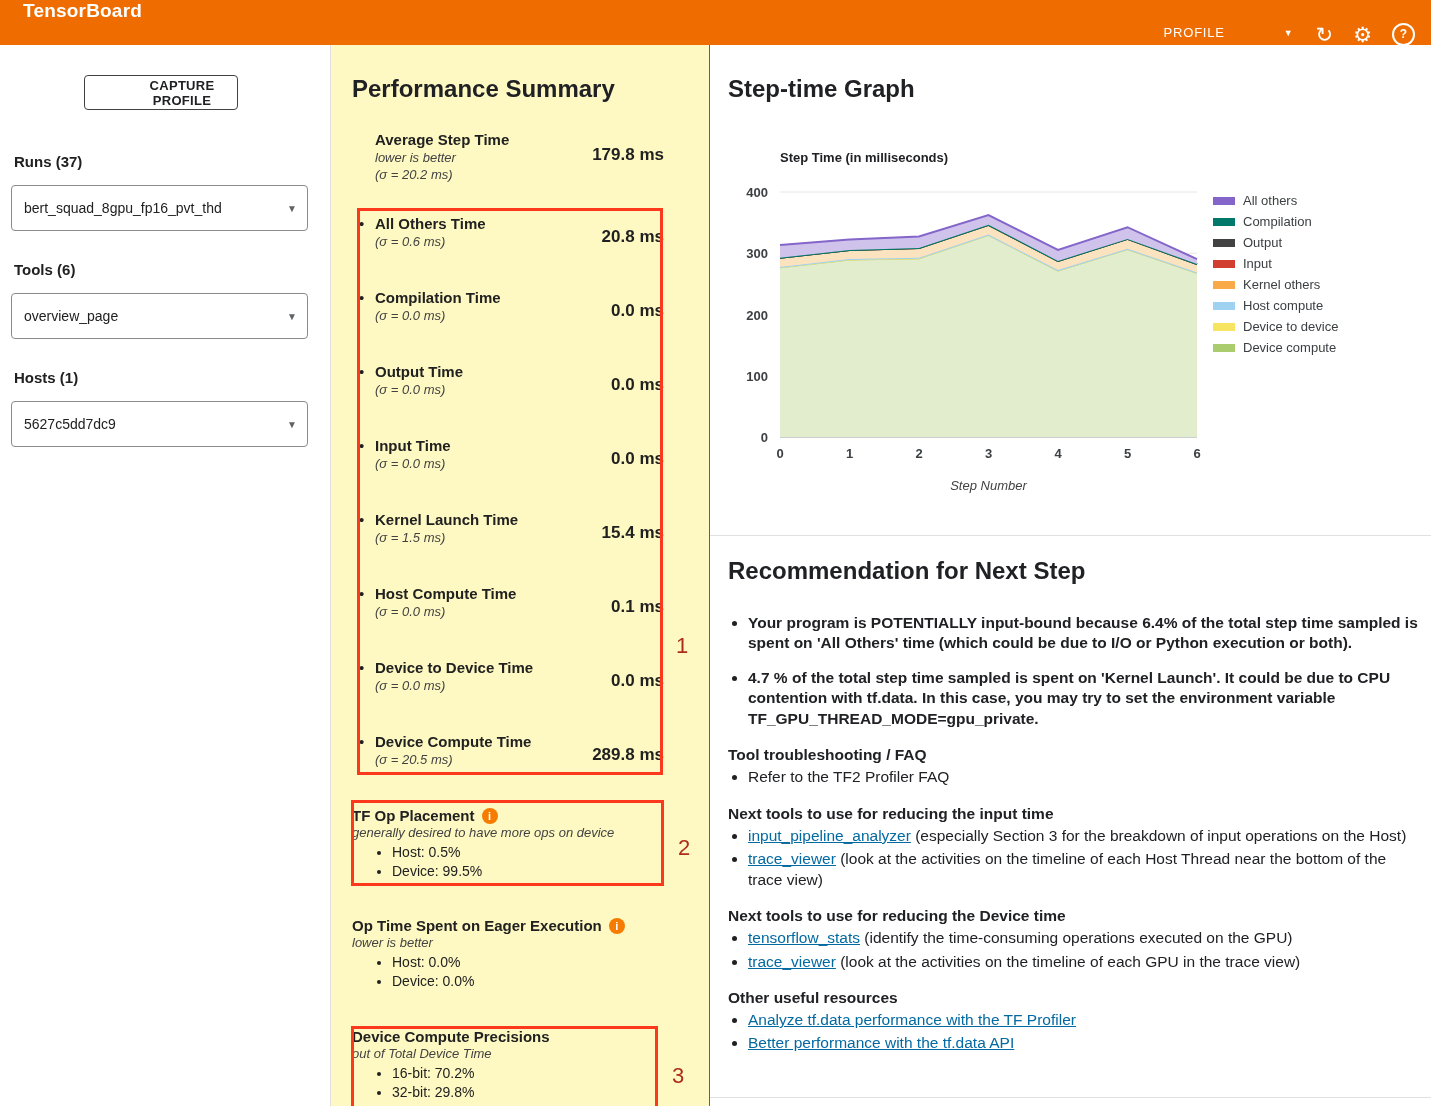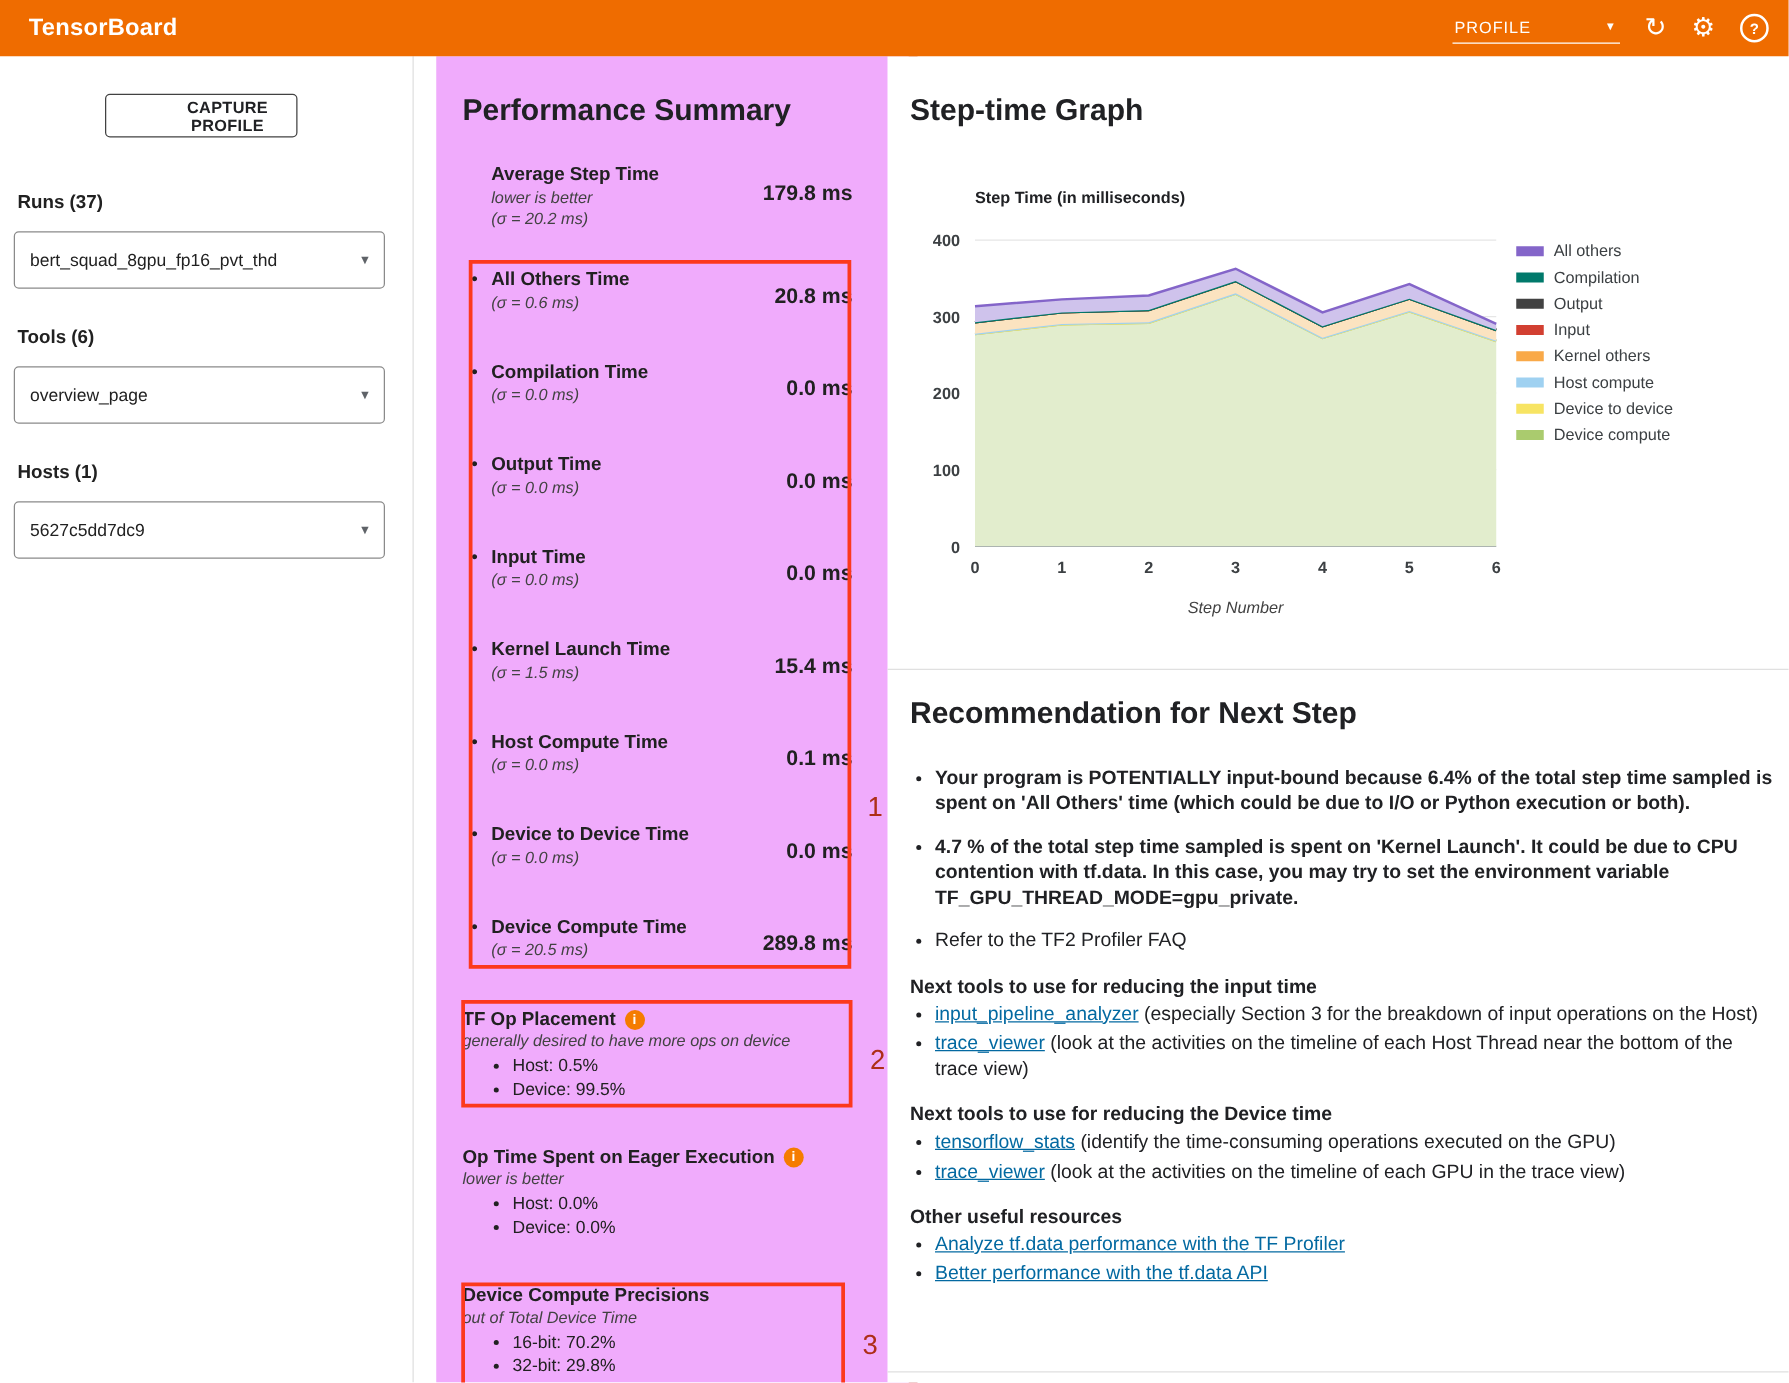--- a/index.html
+++ b/index.html
@@ -1,36 +1,36 @@
 <!DOCTYPE html>
 <html><head>
 <meta charset="utf-8">
 <style>
   html,body{margin:0;padding:0;}
   body{
     width:1431px;height:1106px;position:relative;overflow:hidden;
     font-family:"Liberation Sans",sans-serif;background:#fff;color:#212121;
   }
   
-  .header{position:absolute;top:0;left:0;right:0;height:45px;background:#ef6c00;display:flex;align-items:center;color:#fff;z-index:5;}
+  .header{position:absolute;top:0;left:0;right:0;height:45px;background:#ef6c00;display:flex;align-items:flex-start;color:#fff;z-index:5;flex-direction:column;}
   .header-title{font-size:19px;font-weight:bold;margin-left:23px;letter-spacing:.2px;}
   .header-right{margin-left:auto;display:flex;align-items:center;gap:20px;margin-right:16px;}
   .profile-select{display:flex;align-items:center;justify-content:space-between;border-bottom:1px solid #fff;width:130px;padding:3px 2px 5px;font-size:13px;letter-spacing:.8px;cursor:pointer;}
   .profile-select .caret{font-size:9px;}
   .hicon{font-size:21px;line-height:1;cursor:pointer;}
   .help-circle{width:19px;height:19px;border:2px solid #fff;border-radius:50%;font-size:12px;font-weight:bold;display:flex;align-items:center;justify-content:center;cursor:pointer;}
   
   .sidebar{position:absolute;top:45px;left:0;bottom:0;width:330px;border-right:1px solid #e0e0e0;background:#fff;}
   .capture-btn{position:absolute;left:84px;top:30px;width:154px;height:35px;background:#fff;border:1px solid #424242;border-radius:4px;font-family:"Liberation Sans",sans-serif;font-size:13px;font-weight:bold;letter-spacing:.3px;color:#202124;cursor:pointer;padding-left:48px;}
   .field-label{position:absolute;left:14px;font-size:15px;font-weight:bold;color:#212121;}
   .select{position:absolute;left:11px;width:297px;height:46px;border:1px solid #8a8a8a;border-radius:4px;display:flex;align-items:center;padding:0 28px 0 12px;box-sizing:border-box;font-size:14px;color:#212121;cursor:pointer;background:#fff;}
   .select .caret{position:absolute;right:10px;color:#5f6368;font-size:10px;}
   .select-value{white-space:nowrap;overflow:hidden;text-overflow:ellipsis;}
   
-  .mid-col{position:absolute;top:45px;left:349px;width:378px;bottom:0;border-right:7px solid #c2410c;background:#f0abfc;}
+  .mid-col{position:absolute;top:45px;left:331px;width:378px;bottom:0;border-right:1px solid #c2410c;background:#fef9c3;}
   .section-title{font-size:24px;font-weight:bold;color:#202124;}
   .mid-title{position:absolute;left:21px;top:30px;}
   .avg-block{position:absolute;left:21px;top:86px;width:312px;padding-left:23px;box-sizing:border-box;}
   .m-title{font-size:15px;font-weight:bold;color:#212121;line-height:1.25;}
   .m-sub{font-size:13px;font-style:italic;color:#424242;line-height:1.3;}
   .m-value{position:absolute;right:0;top:14px;font-size:17px;font-weight:bold;color:#212121;}
   #metrics-list{position:absolute;left:21px;top:170px;width:312px;}
   .metric-row{position:relative;height:74px;padding-left:23px;box-sizing:border-box;}
   .metric-row .bullet{position:absolute;left:7px;top:0;font-size:15px;color:#212121;}
   .metric-value{position:absolute;right:0;top:12px;font-size:17px;font-weight:bold;}
@@ -291,20 +291,21 @@
 
   <div class="hdivider"></div>
 
   <div class="rec">
     <div class="section-title">Recommendation for Next Step</div>
     <ul class="rec-bullets" id="rec-bullets">
         <li>Your program is POTENTIALLY input-bound because 6.4% of the total step time sampled is spent on 'All Others' time (which could be due to I/O or Python execution or both).</li>
         <li>4.7 % of the total step time sampled is spent on 'Kernel Launch'. It could be due to CPU contention with tf.data. In this case, you may try to set the environment variable TF_GPU_THREAD_MODE=gpu_private.</li>
       </ul>
     <div id="rec-sections">
+    <div class="rec-heading">Tool troubleshooting / FAQ</div>
     <ul class="rec-items">
           <li><span>Refer to the TF2 Profiler FAQ</span></li>
     </ul>
     <div class="rec-heading">Next tools to use for reducing the input time</div>
     <ul class="rec-items">
           <li><a class="rec-link">input_pipeline_analyzer</a><span> (especially Section 3 for the breakdown of input operations on the Host)</span></li>
           <li><a class="rec-link">trace_viewer</a><span> (look at the activities on the timeline of each Host Thread near the bottom of the trace view)</span></li>
     </ul>
     <div class="rec-heading">Next tools to use for reducing the Device time</div>
     <ul class="rec-items">

